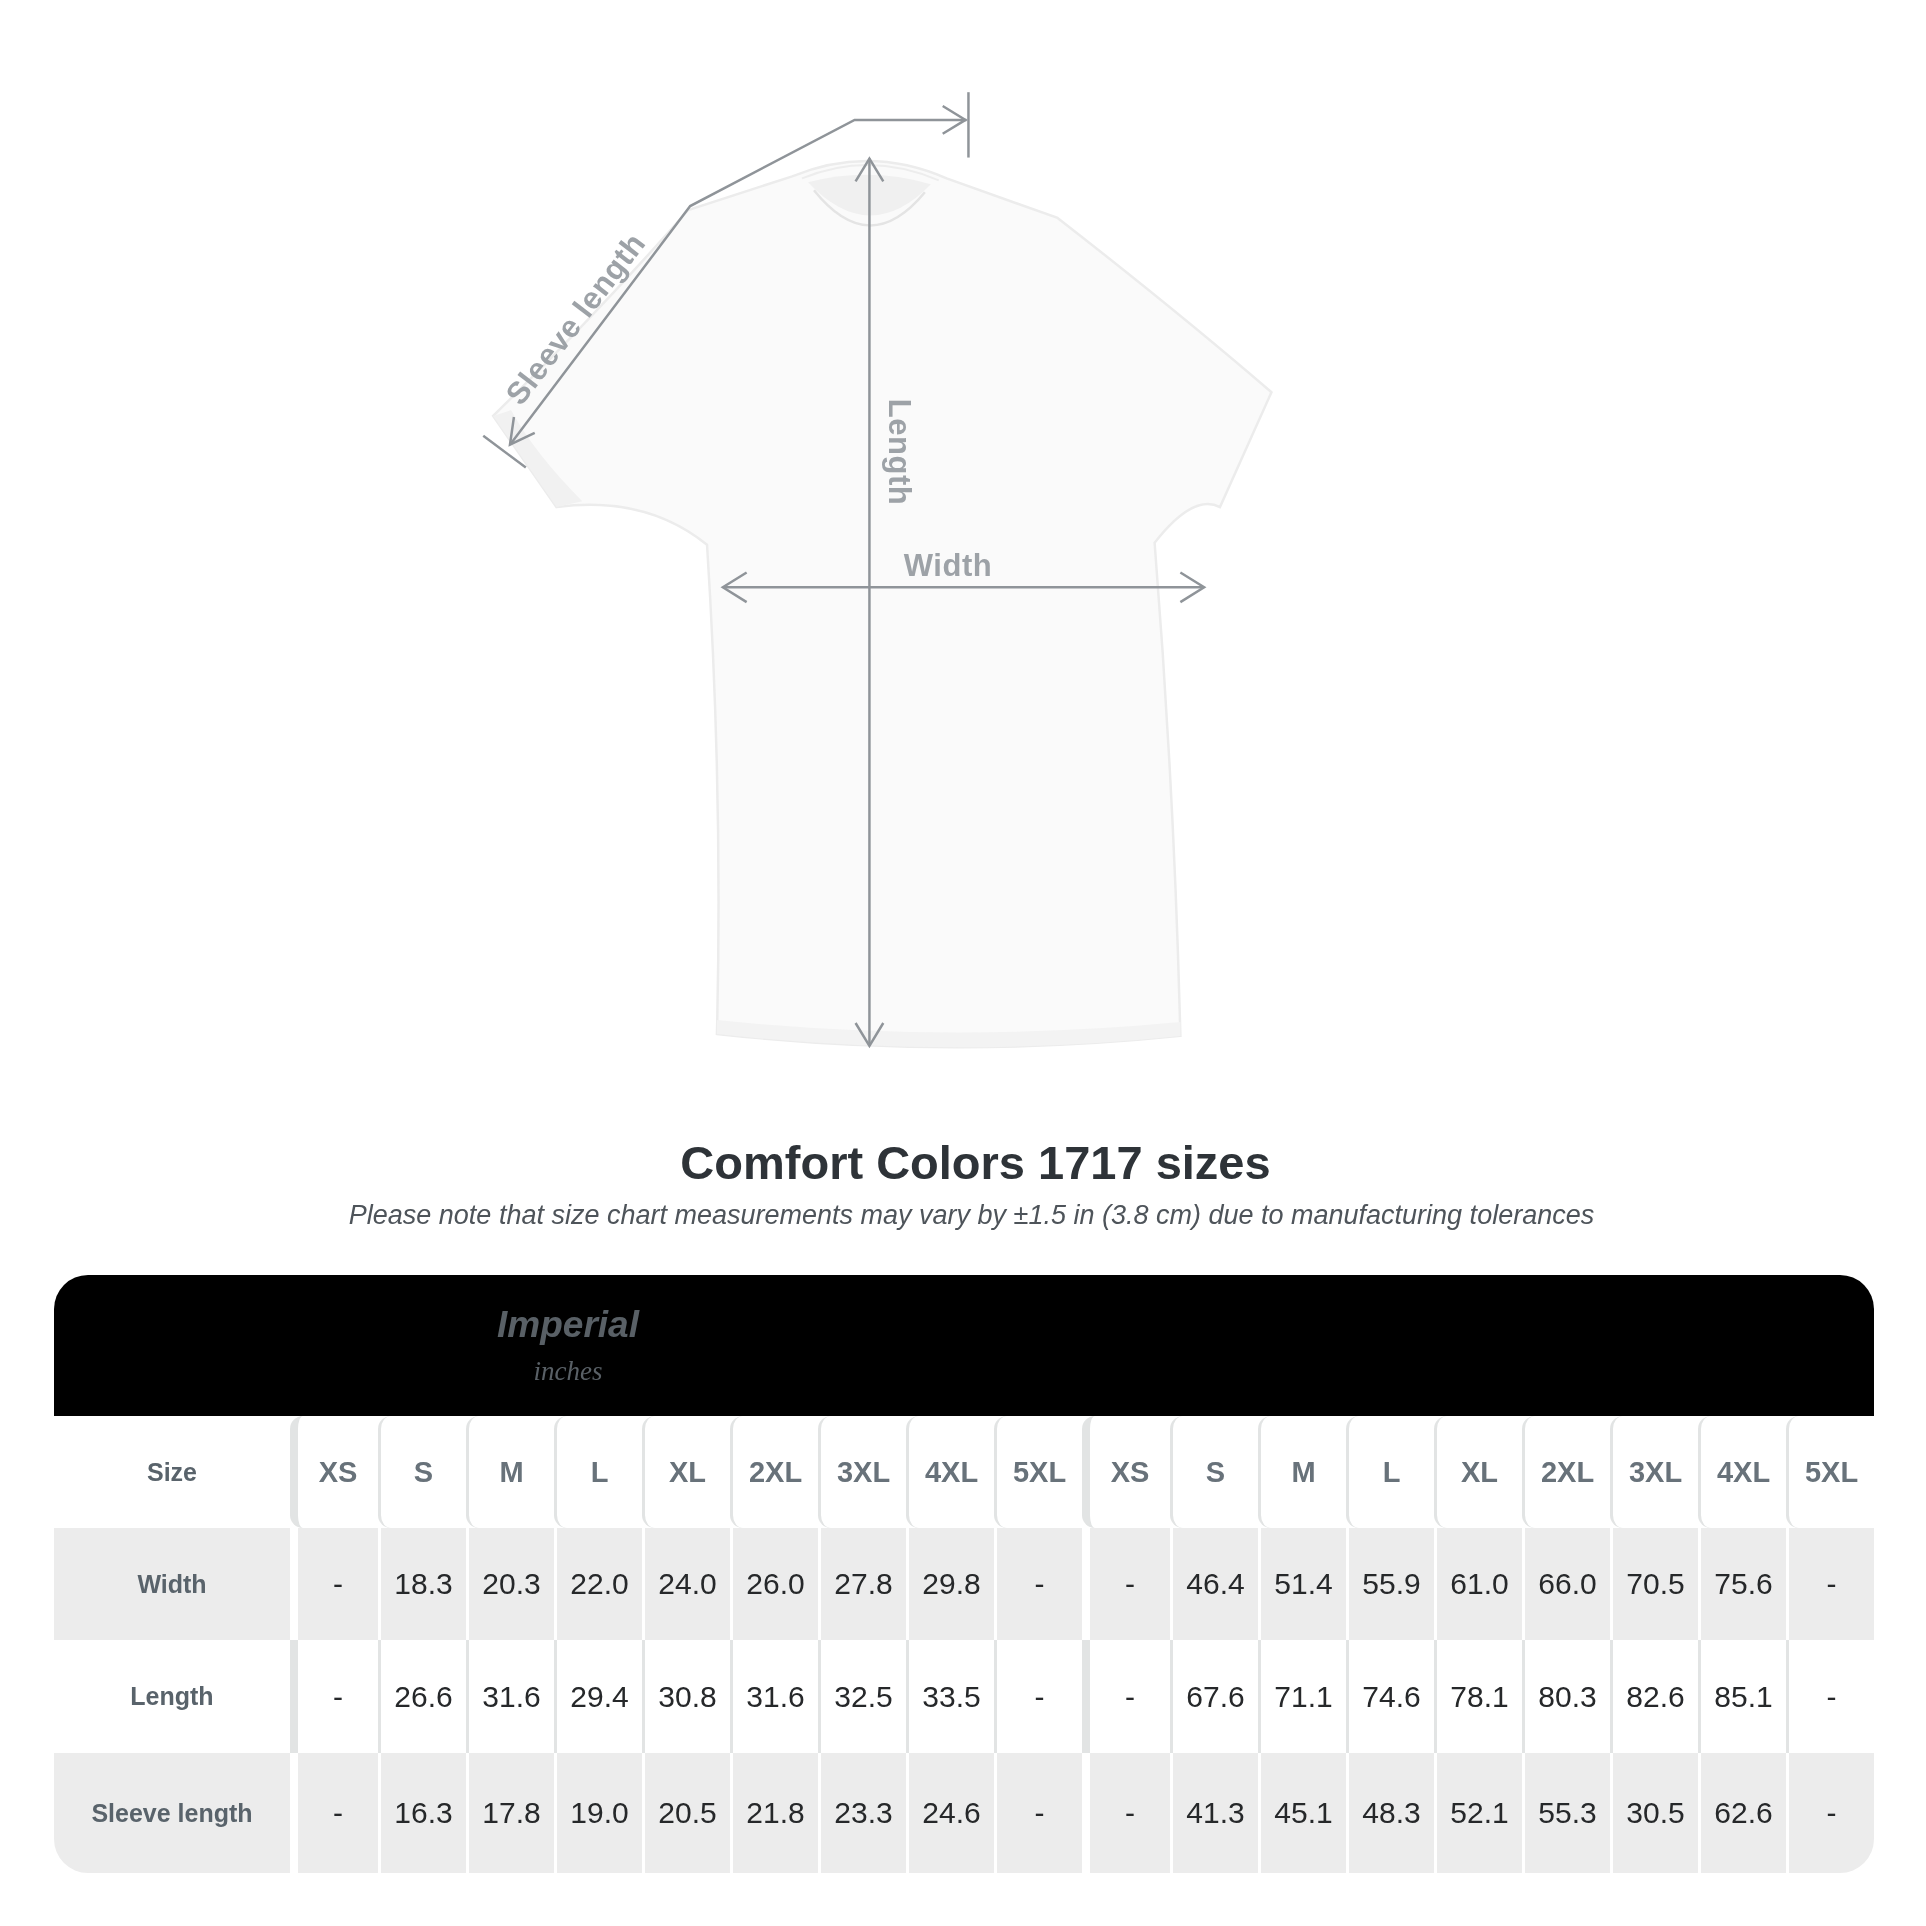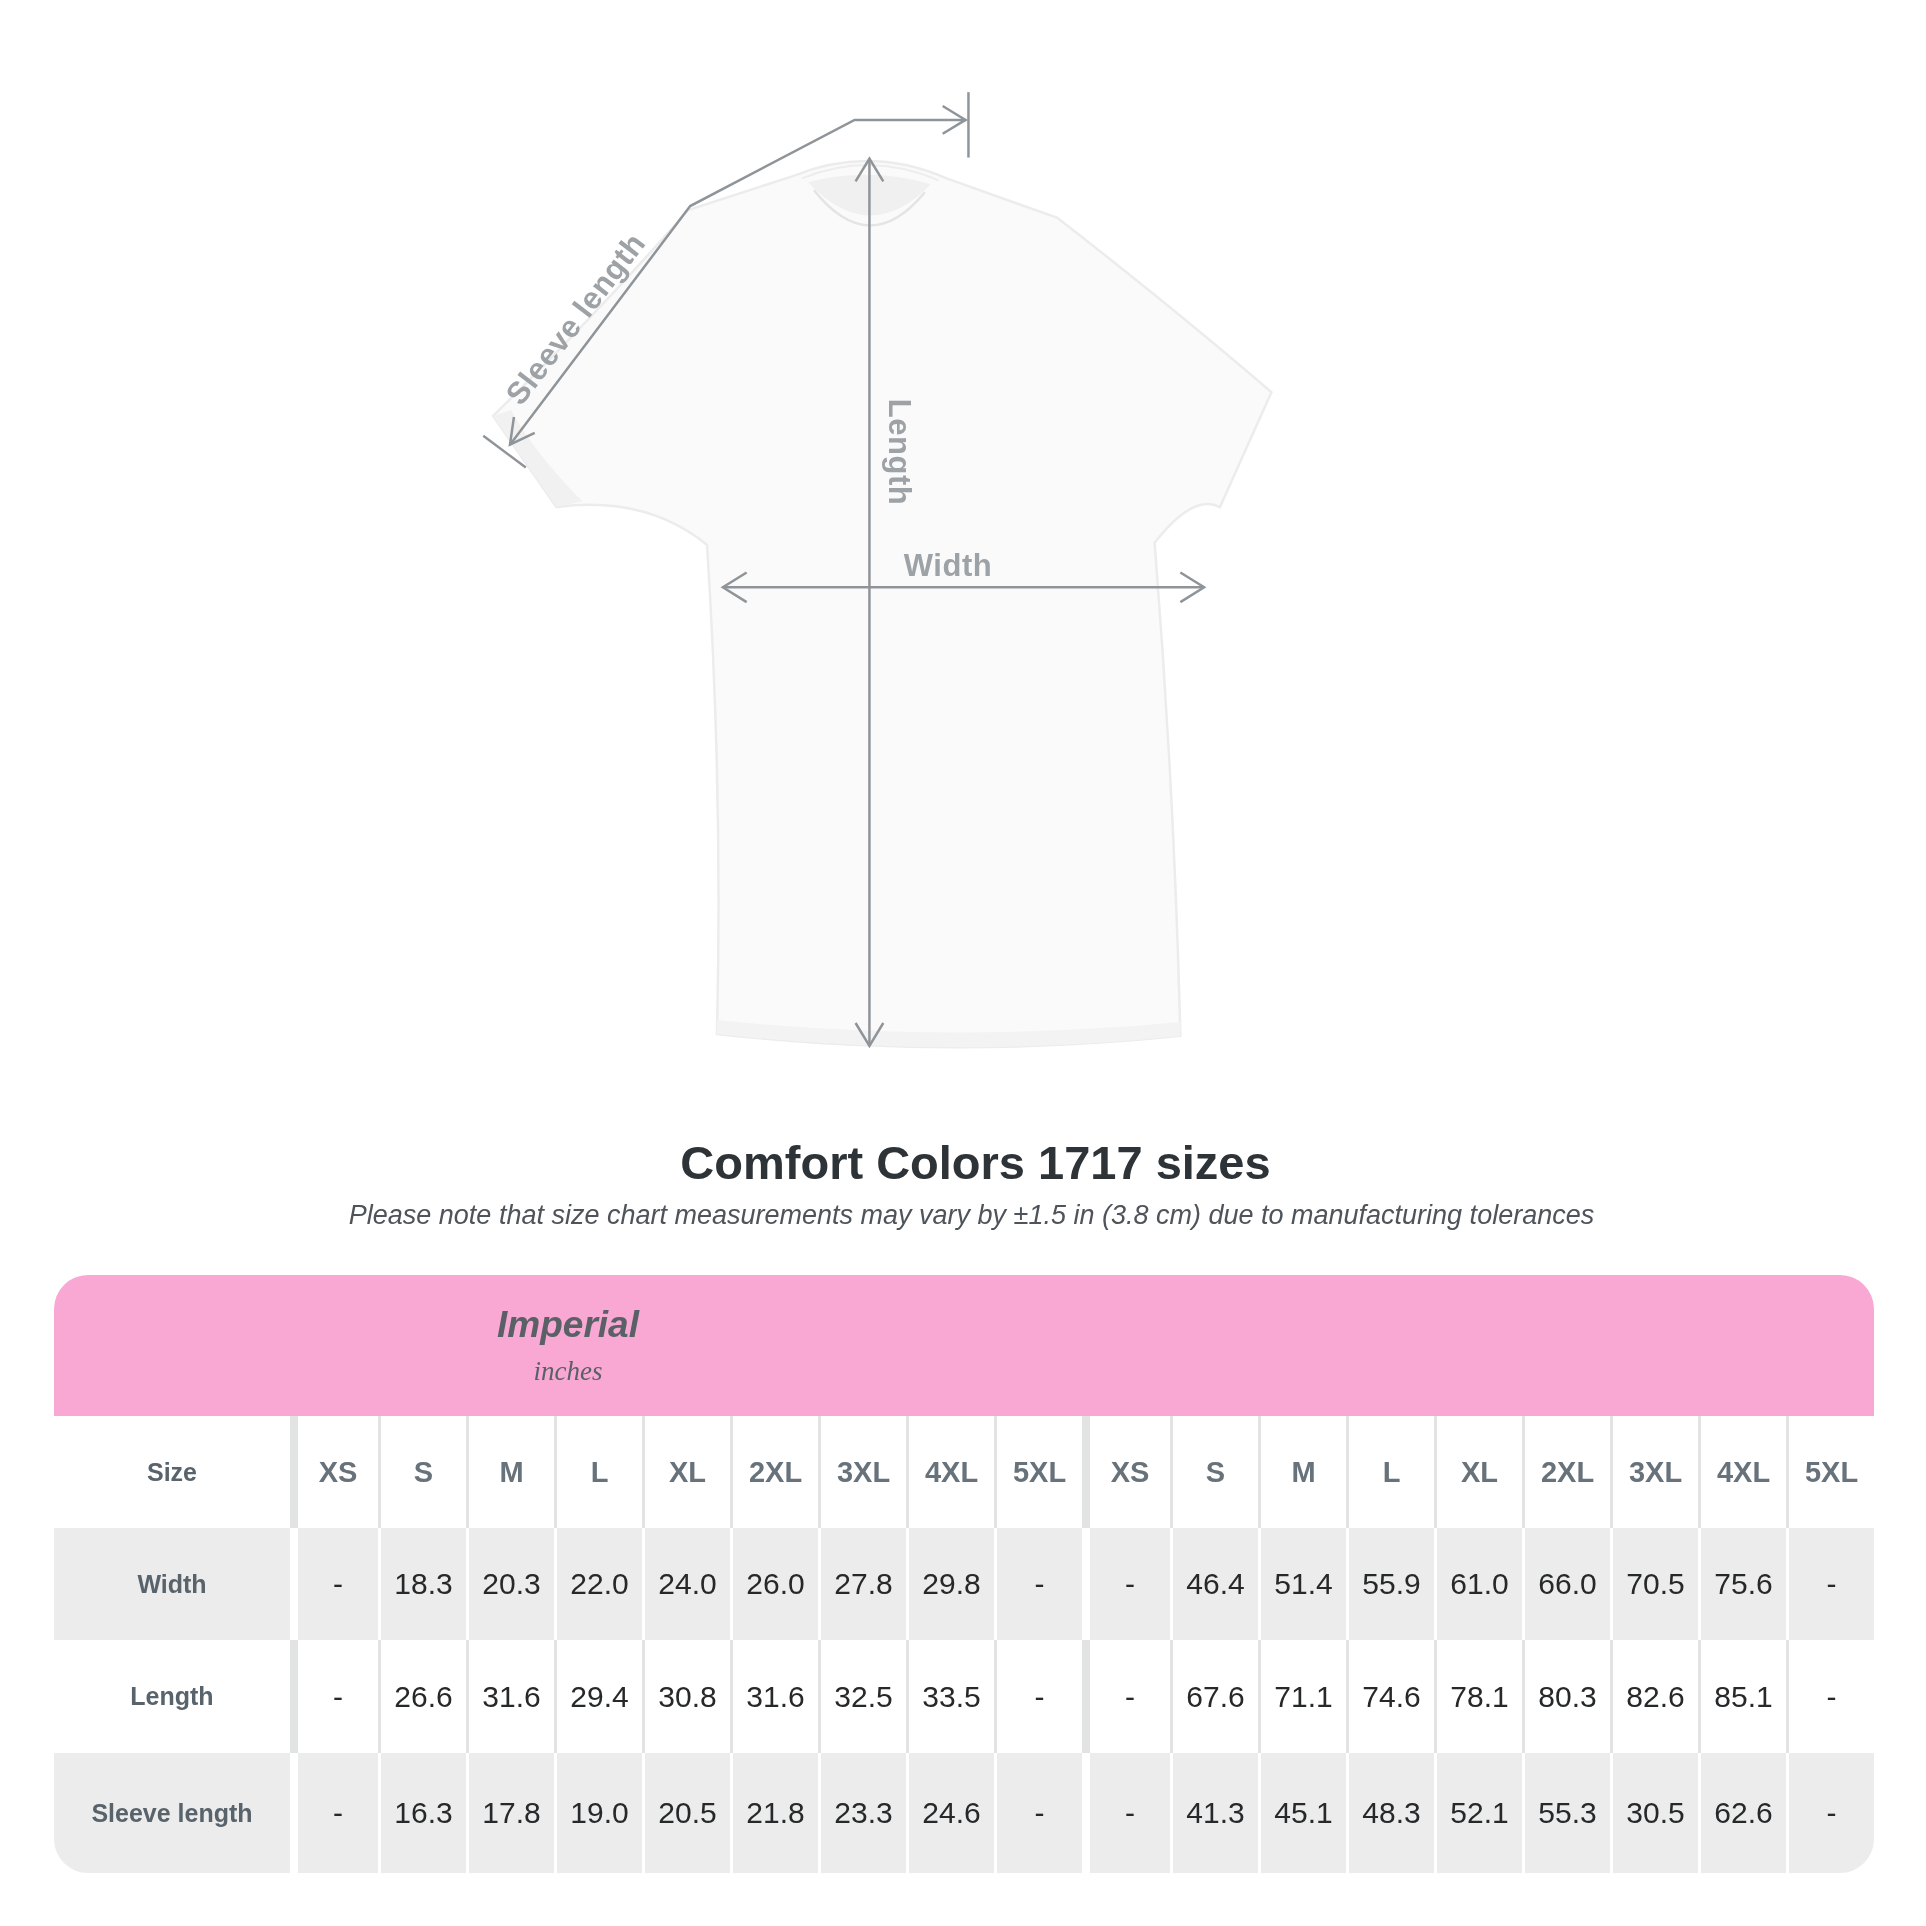--- a/index.html
+++ b/index.html
@@ -22,37 +22,37 @@
   }
   .page-subtitle{
     position:absolute;left:0;top:1192px;width:100%;text-align:center;margin:8px;
     font-size:27px;font-style:italic;color:#4e545a;
   }
   
   .size-table{
     position:absolute;left:54px;top:1275px;width:1820px;
     border-radius:34px;overflow:hidden;
   }
-  .unit-header{display:grid;grid-template-columns:1028px 1fr;height:141px;background:#f9a8d4;}
+  .unit-header{display:grid;grid-template-columns:1028px 1fr;height:141px;background:#000000;}
   .unit{display:flex;flex-direction:column;align-items:center;justify-content:center;gap:10px;}
   .unit-title{font-size:37px;font-weight:700;font-style:italic;color:#596066;}
   .unit-sub{font-size:27px;font-style:italic;color:#596066;font-family:Liberation Serif, serif;}
   .row{display:grid;grid-template-columns:236px repeat(18,1fr);}
   .row.white{--sepc:#e2e4e4;background:#ffffff;}
   .row.gray{--sepc:#ffffff;}
   .row.gray .cell{background:#ececec;}
   .h-sizes{height:112px;}
   .r-width{height:112px;}
   .r-length{height:113px;}
   .r-sleeve{height:120px;}
   .cell{display:flex;align-items:center;justify-content:center;}
   .cell.sep{border-left:3px solid var(--sepc);}
   .cell.gsep{border-left:8px solid var(--sepc);}
   .cell.rowlabel{font-size:25px;font-weight:700;color:#59636b;}
-  .cell.sizehead{font-size:29px;font-weight:700;color:#68727a;}
+  .cell.sizehead{font-size:29px;font-weight:700;color:#68727a;border-radius:13px;}
   .cell.num{font-size:30px;font-weight:400;color:#26282a;}
 </style>
 </head>
 <body>
 
 <div class="canvas">
 
   <svg class="diagram-svg" width="1927" height="1238" viewBox="0 0 1946 1250">
 
     <path d="M 800 178

